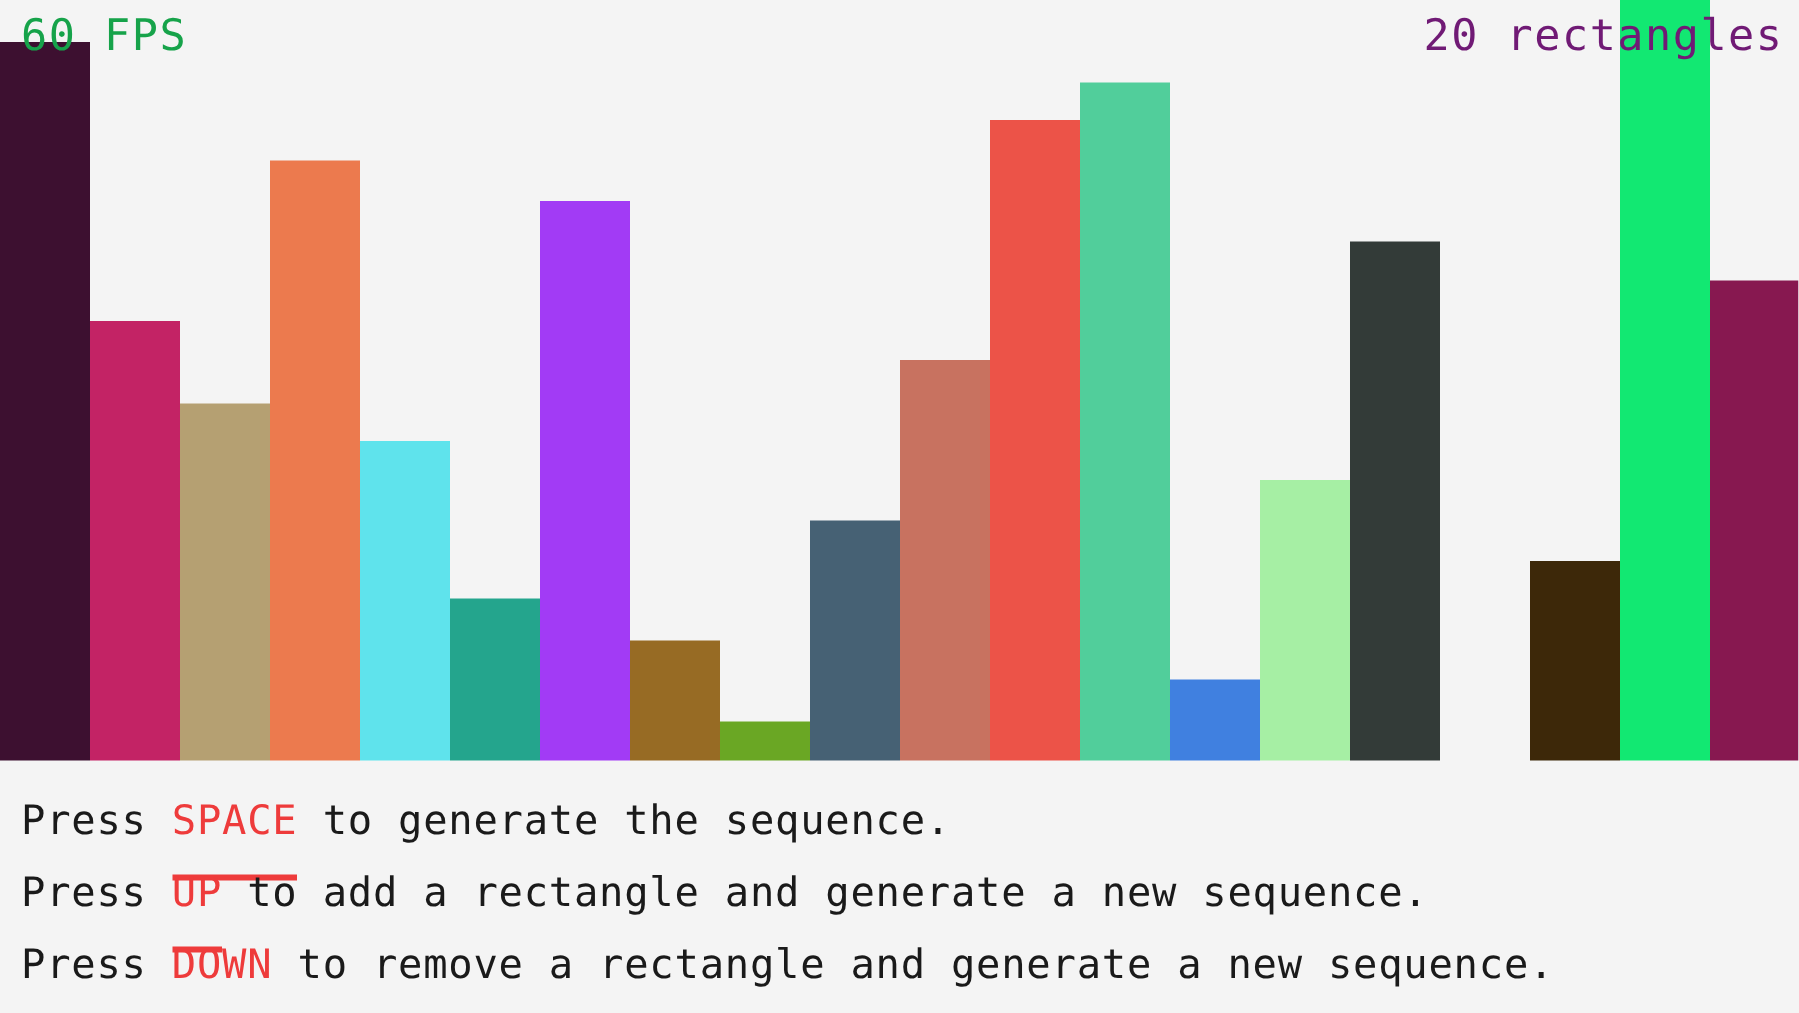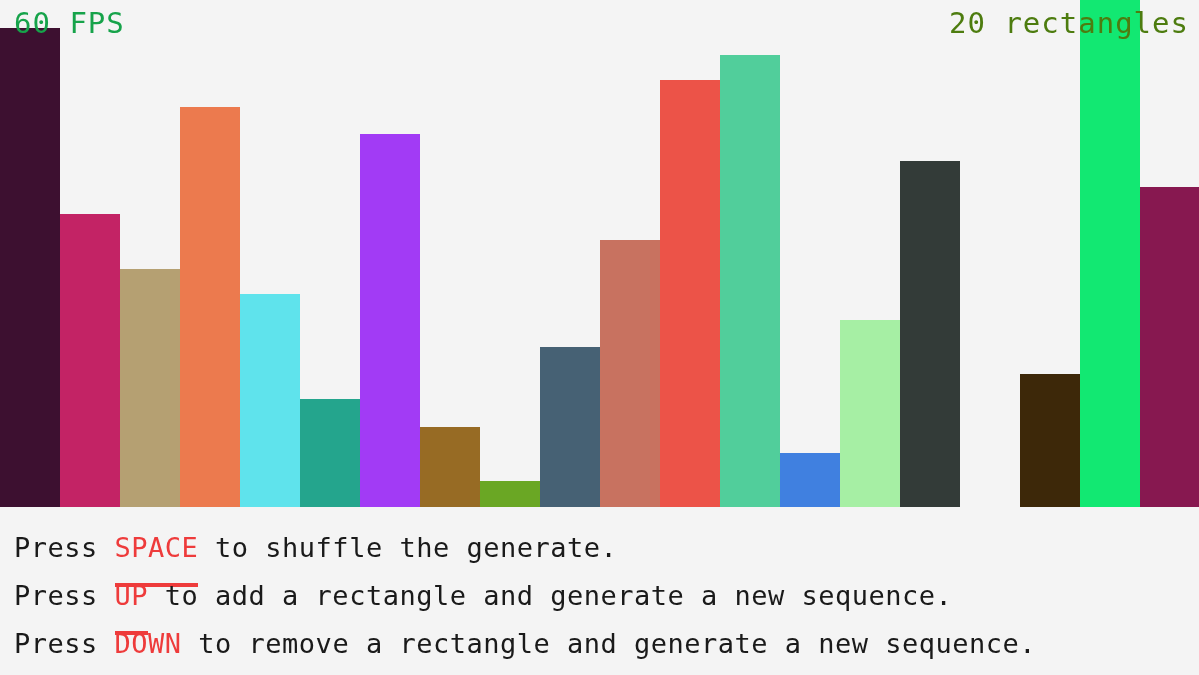--- a/index.html
+++ b/index.html
@@ -127,26 +127,26 @@
       <div class="bar" style="left: 780px; width: 60px; height: 54px; background: rgb(64, 128, 224);"></div>
       <div class="bar" style="left: 840px; width: 60px; height: 187px; background: rgb(166, 239, 164);"></div>
       <div class="bar" style="left: 900px; width: 60px; height: 346px; background: rgb(51, 59, 56);"></div>
       <div class="bar" style="left: 1020px; width: 60px; height: 133px; background: rgb(61, 40, 9);"></div>
       <div class="bar" style="left: 1080px; width: 60px; height: 507px; background: rgb(18, 232, 114);"></div>
       <div class="bar" style="left: 1140px; width: 60px; height: 320px; background: rgb(135, 24, 80);"></div>
     </div>
 
   <div id="fps-counter" style="color: rgb(22, 163, 74);">60 FPS</div>
 
-  <div id="rect-count" style="color: #4d7c0f;">20 rectangles</div>
+  <div id="rect-count" style="color: #701a75;">20 rectangles</div>
 
   <div id="instructions">
 
     <div class="instruction-line" id="line-space" style="color: rgb(26, 26, 26);">
-      <span class="seg">Press </span><span class="keycap" style="color: rgb(238, 59, 59); border-bottom-color: rgb(238, 59, 59);">SPACE</span><span class="seg"> to shuffle the generate.</span>
+      <span class="seg">Press </span><span class="keycap" style="color: rgb(238, 59, 59); border-bottom-color: rgb(238, 59, 59);">SPACE</span><span class="seg"> to generate the sequence.</span>
     </div>
 
     <div class="instruction-line" id="line-down" style="color: rgb(26, 26, 26);">
       <span class="seg">Press </span><span class="keycap" style="color: rgb(238, 59, 59); border-bottom-color: rgb(238, 59, 59);">DOWN</span><span class="seg"> to remove a rectangle and generate a new sequence.</span>
     </div>
 
     <div class="instruction-line" id="line-up" style="color: rgb(26, 26, 26);">
       <span class="seg">Press </span><span class="keycap" style="color: rgb(238, 59, 59); border-bottom-color: rgb(238, 59, 59);">UP</span><span class="seg"> to add a rectangle and generate a new sequence.</span>
     </div>
 

